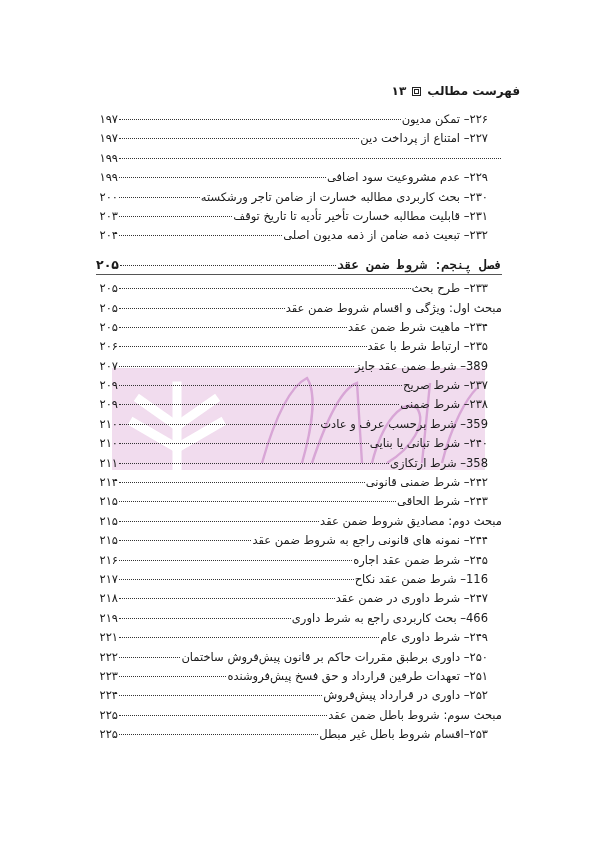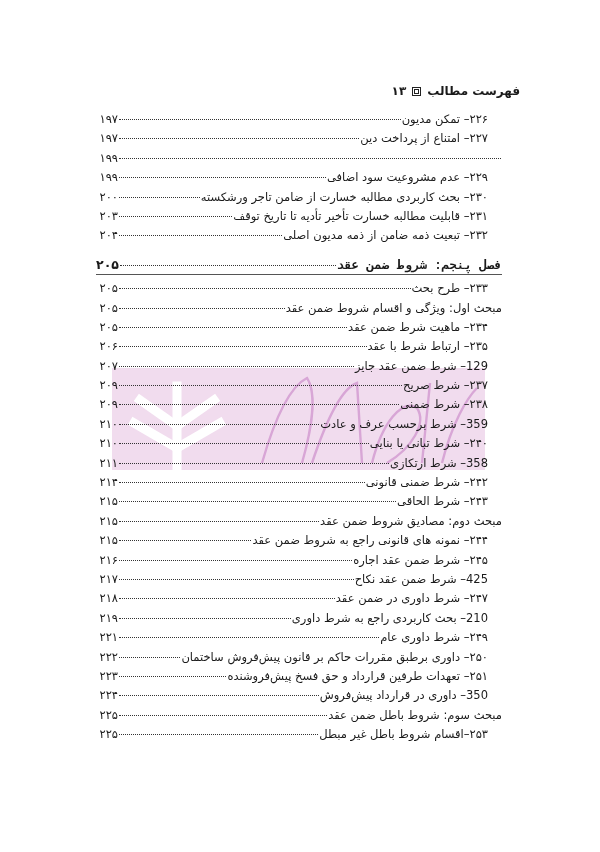--- a/index.html
+++ b/index.html
@@ -134,21 +134,21 @@
         <span class="title">۲۳۴– ماهیت شرط ضمن عقد</span>
         <span class="dots"></span>
         <span class="page-num">۲۰۵</span>
       </div>
     <div class="row">
         <span class="title">۲۳۵– ارتباط شرط با عقد</span>
         <span class="dots"></span>
         <span class="page-num">۲۰۶</span>
       </div>
     <div class="row">
-        <span class="title">129– شرط ضمن عقد جایز</span>
+        <span class="title">389– شرط ضمن عقد جایز</span>
         <span class="dots"></span>
         <span class="page-num">۲۰۷</span>
       </div>
     <div class="row">
         <span class="title">۲۳۷– شرط صریح</span>
         <span class="dots"></span>
         <span class="page-num">۲۰۹</span>
       </div>
     <div class="row">
         <span class="title">۲۳۸– شرط ضمنی</span>
@@ -189,51 +189,51 @@
         <span class="title">۲۴۴– نمونه های قانونی راجع به شروط ضمن عقد</span>
         <span class="dots"></span>
         <span class="page-num">۲۱۵</span>
       </div>
     <div class="row">
         <span class="title">۲۴۵– شرط ضمن عقد اجاره</span>
         <span class="dots"></span>
         <span class="page-num">۲۱۶</span>
       </div>
     <div class="row">
-        <span class="title">425– شرط ضمن عقد نکاح</span>
+        <span class="title">116– شرط ضمن عقد نکاح</span>
         <span class="dots"></span>
         <span class="page-num">۲۱۷</span>
       </div>
     <div class="row">
         <span class="title">۲۴۷– شرط داوری در ضمن عقد</span>
         <span class="dots"></span>
         <span class="page-num">۲۱۸</span>
       </div>
     <div class="row">
-        <span class="title">210– بحث کاربردی راجع به شرط داوری</span>
+        <span class="title">466– بحث کاربردی راجع به شرط داوری</span>
         <span class="dots"></span>
         <span class="page-num">۲۱۹</span>
       </div>
     <div class="row">
         <span class="title">۲۴۹– شرط داوری عام</span>
         <span class="dots"></span>
         <span class="page-num">۲۲۱</span>
       </div>
     <div class="row">
         <span class="title">۲۵۰– داوری برطبق مقررات حاکم بر قانون پیش‌فروش ساختمان</span>
         <span class="dots"></span>
         <span class="page-num">۲۲۲</span>
       </div>
     <div class="row">
         <span class="title">۲۵۱– تعهدات طرفین قرارداد و حق فسخ پیش‌فروشنده</span>
         <span class="dots"></span>
         <span class="page-num">۲۲۳</span>
       </div>
     <div class="row">
-        <span class="title">350– داوری در قرارداد پیش‌فروش</span>
+        <span class="title">۲۵۲– داوری در قرارداد پیش‌فروش</span>
         <span class="dots"></span>
         <span class="page-num">۲۲۴</span>
       </div>
     <div class="row section">
         <span class="title">مبحث سوم: شروط باطل ضمن عقد</span>
         <span class="dots"></span>
         <span class="page-num">۲۲۵</span>
       </div>
     <div class="row">
         <span class="title">۲۵۳–اقسام شروط باطل غیر مبطل</span>

